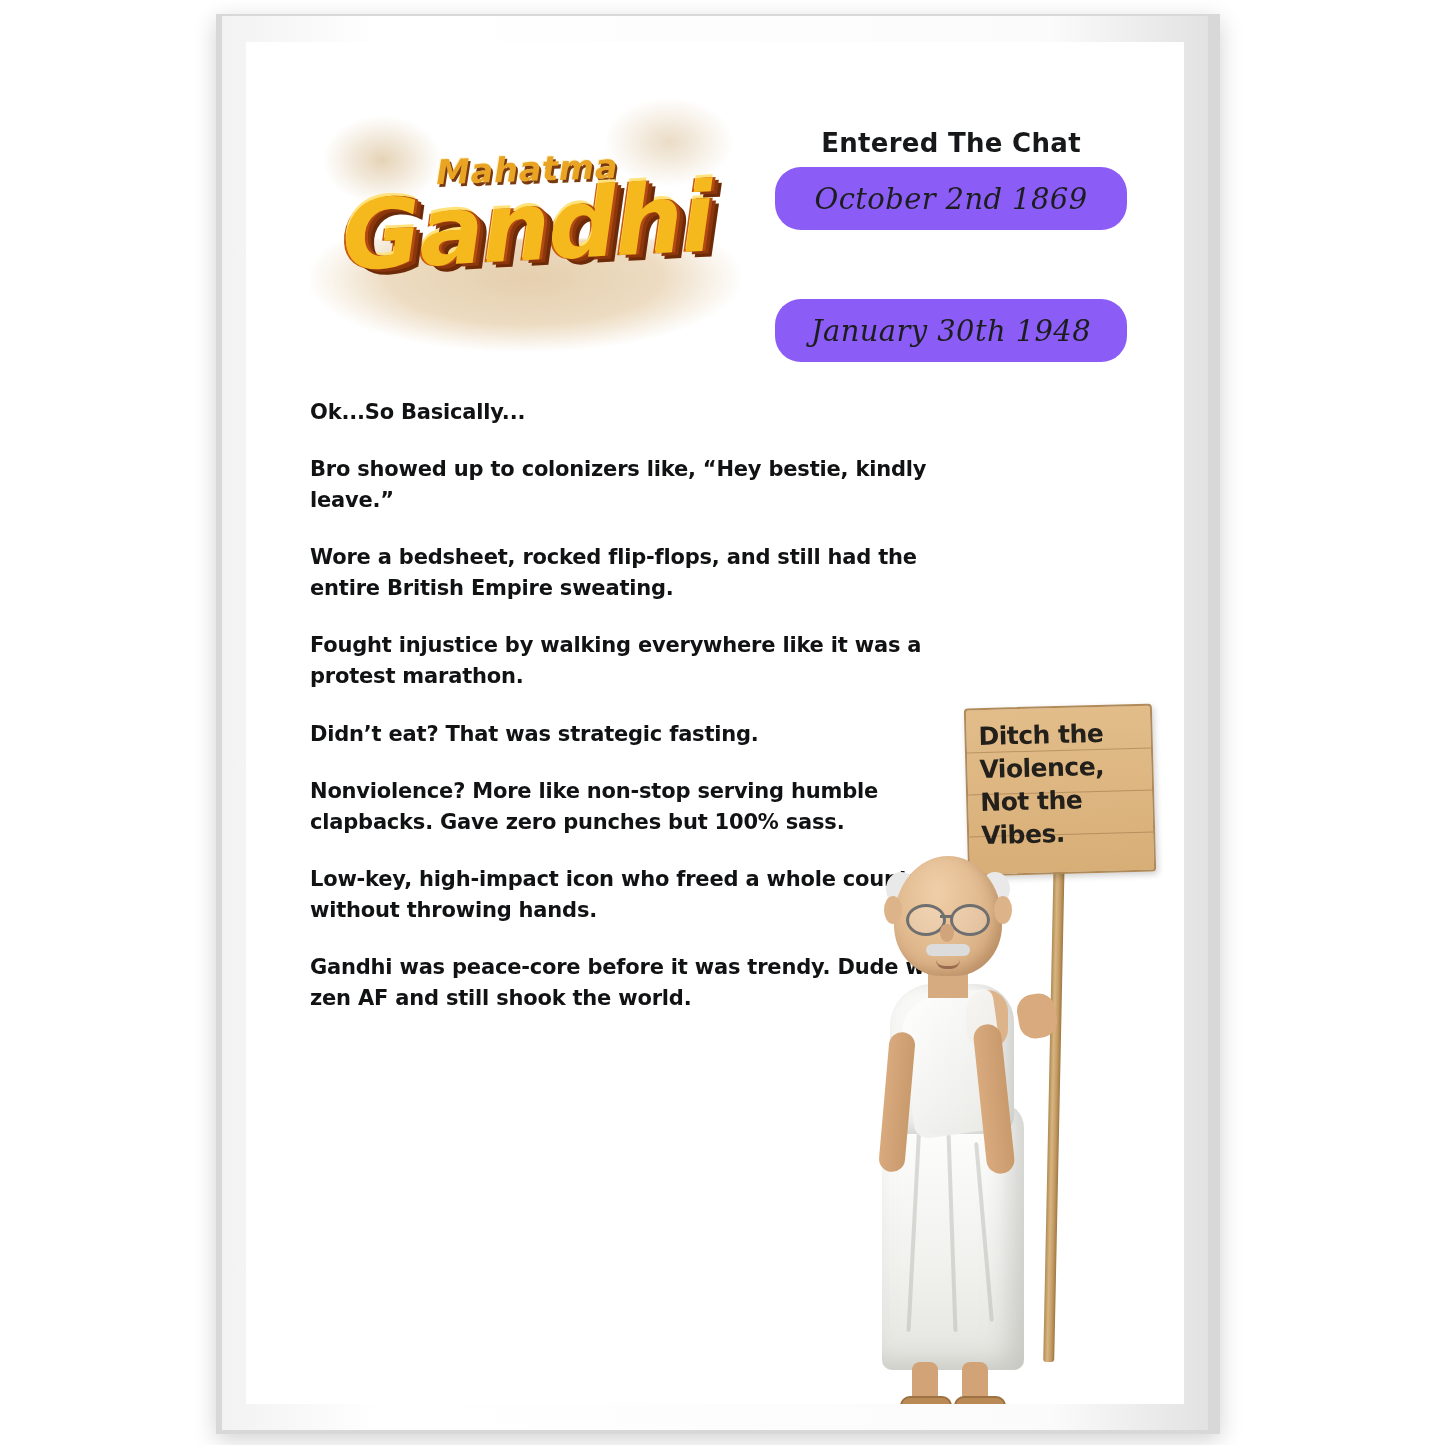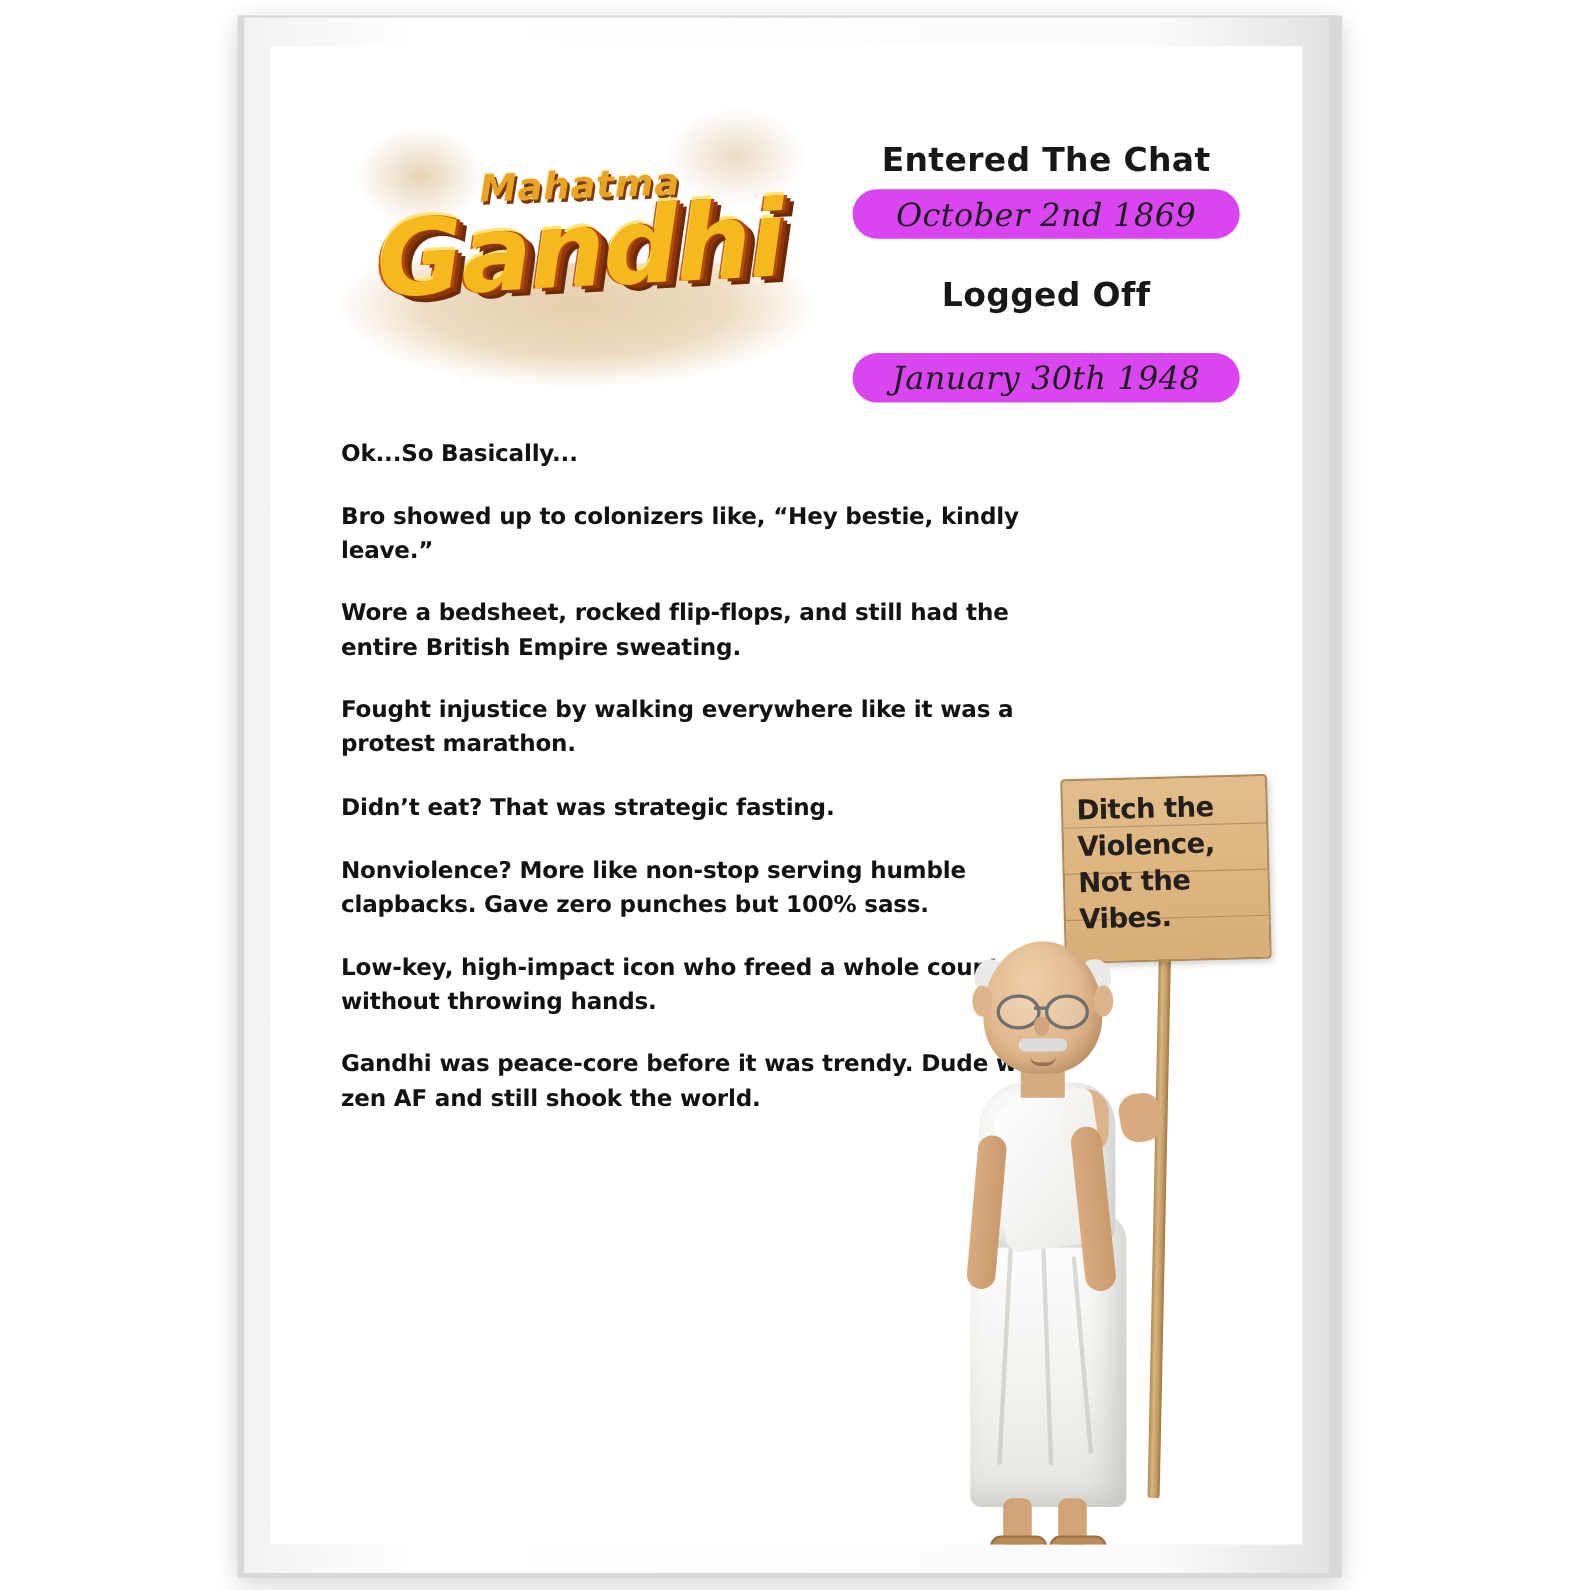--- a/index.html
+++ b/index.html
@@ -134,29 +134,29 @@
   .dates {
     position: absolute;
     left: 520px;
     top: 86px;
     width: 370px;
   }
   .date-label {
     text-align: center;
     font-family: "DejaVu Sans", sans-serif;
     font-weight: bold;
-    font-size: 30px;
+    font-size: 26px;
     color: #17181a;
     letter-spacing: 0.3px;
   }
   .date-pill {
     margin: 9px auto 0 auto;
-    background: #d946ef;
+    background: #8b5cf6;
     border-radius: 26px;
-    height: 45px;
+    height: 63px;
     display: flex;
     align-items: center;
     justify-content: center;
     font-family: "DejaVu Serif", serif;
     font-style: italic;
     font-size: 29px;
     color: #1c1d1f;
     letter-spacing: 0.4px;
     text-align: right;
   }
@@ -407,21 +407,20 @@
           <div class="logo-sand3"></div>
         </div>
         <div class="logo-top">Mahatma</div>
         <div class="logo-main">Gandhi</div>
       </div>
 
       <div class="dates">
         <div class="date-label">Entered The Chat</div>
         <div class="date-pill pill-1">October 2nd 1869</div>
         <div class="date-gap"></div>
-        <div class="date-label">Logged Off</div>
         <div class="date-pill pill-2">January 30th 1948</div>
       </div>
 
     </div>
 
     <div class="body-text">
       <div class="para">Ok...So Basically...</div>
       <div class="para">Bro showed up to colonizers like, “Hey bestie, kindly leave.”</div>
       <div class="para">Wore a bedsheet, rocked flip-flops, and still had the entire British Empire sweating.</div>
       <div class="para">Fought injustice by walking everywhere like it was a protest marathon.</div>

